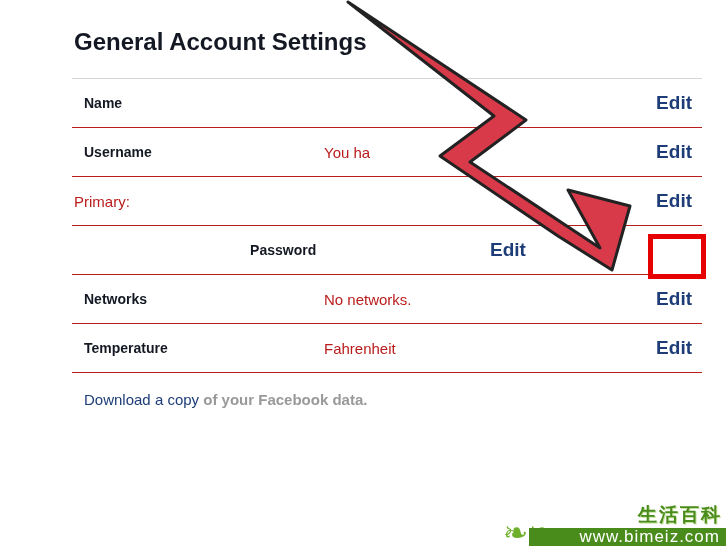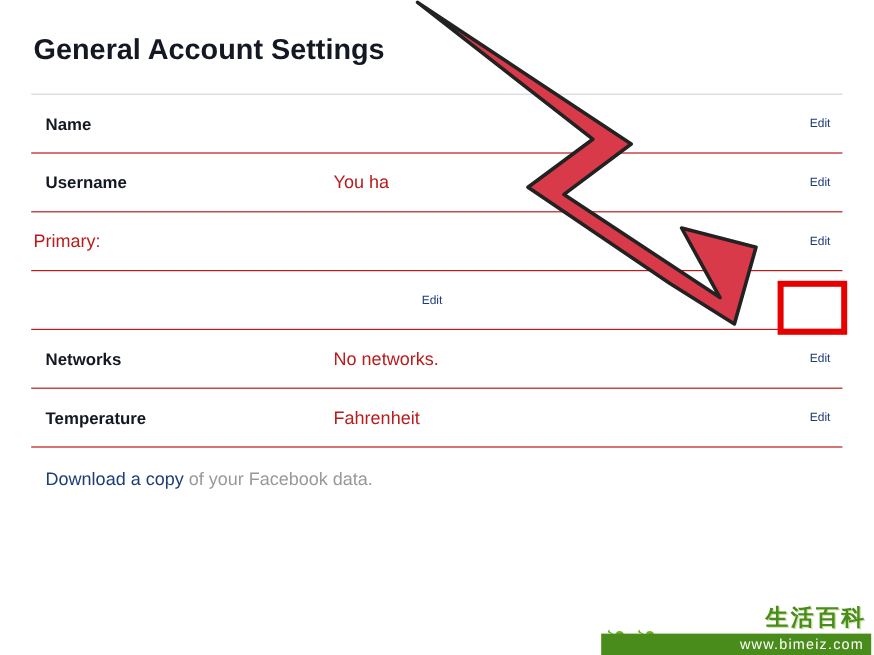--- a/index.html
+++ b/index.html
@@ -9,20 +9,21 @@
     height: 546px;
     font-family: "Helvetica Neue", Helvetica, Arial, sans-serif;
     background: #fff;
     color: #333;
     overflow: hidden;
     position: relative;
   }
   .page {
     padding: 28px 26px 0 26px;
     box-sizing: border-box;
+    margin-left: 46px;
   }
   .title {
     font-size: 24px;
     font-weight: bold;
     color: #141823;
     margin: 0 0 22px 2px;
   }
   .settings-list {
     border-top: 1px solid #d3d6db;
   }
@@ -42,39 +43,40 @@
     flex: 0 0 auto;
     padding-left: 10px;
   }
   .row-value {
     flex: 1 1 auto;
     font-size: 15px;
     color: #b91c1c;
   }
   .row-action {
     flex: 0 0 auto;
-    font-size: 10px;
+    font-size: 19px;
     color: #1d3c78;
-    font-weight: 400;
+    font-weight: 700;
     cursor: pointer;
     padding-right: 8px;
     text-decoration: none;
   }
   .download-line {
     padding: 18px 0 0 12px;
     font-size: 15px;
   }
   .download-link {
     color: #1d3c78;
     font-weight: 500;
     cursor: pointer;
     text-decoration: none;
   }
   .download-rest {
     color: #999;
+    font-weight: bold;
   }
   
   .highlight-box {
     position: absolute;
     border: 5px solid #e60000;
     box-sizing: border-box;
     pointer-events: none;
   }
   
   .watermark {
@@ -84,24 +86,24 @@
     width: 225px;
     height: 58px;
     pointer-events: none;
     font-family: sans-serif;
   }
   .wm-bar {
     position: absolute;
     right: 0;
     bottom: 0;
     height: 18px;
-    width: 225px;
+    width: 197px;
     background: #4a8c1c;
     color: #fff;
-    font-size: 12px;
+    font-size: 17px;
     letter-spacing: 1px;
     text-align: right;
     line-height: 18px;
     padding-right: 6px;
     box-sizing: border-box;
   }
   .wm-cn {
     position: absolute;
     right: 4px;
     bottom: 18px;
@@ -139,20 +141,21 @@
       <div class="row-value">You ha</div>
       <a class="row-action">Edit</a>
     </div>
 
     <div class="row">
       <div class="row-value">Primary:</div>
       <a class="row-action">Edit</a>
     </div>
 
     <div class="row">
+      <div class="row-label">Password</div>
       <a class="row-action">Edit</a>
     </div>
 
     <div class="row">
       <div class="row-label">Networks</div>
       <div class="row-value">No networks.</div>
       <a class="row-action">Edit</a>
     </div>
 
     <div class="row">

